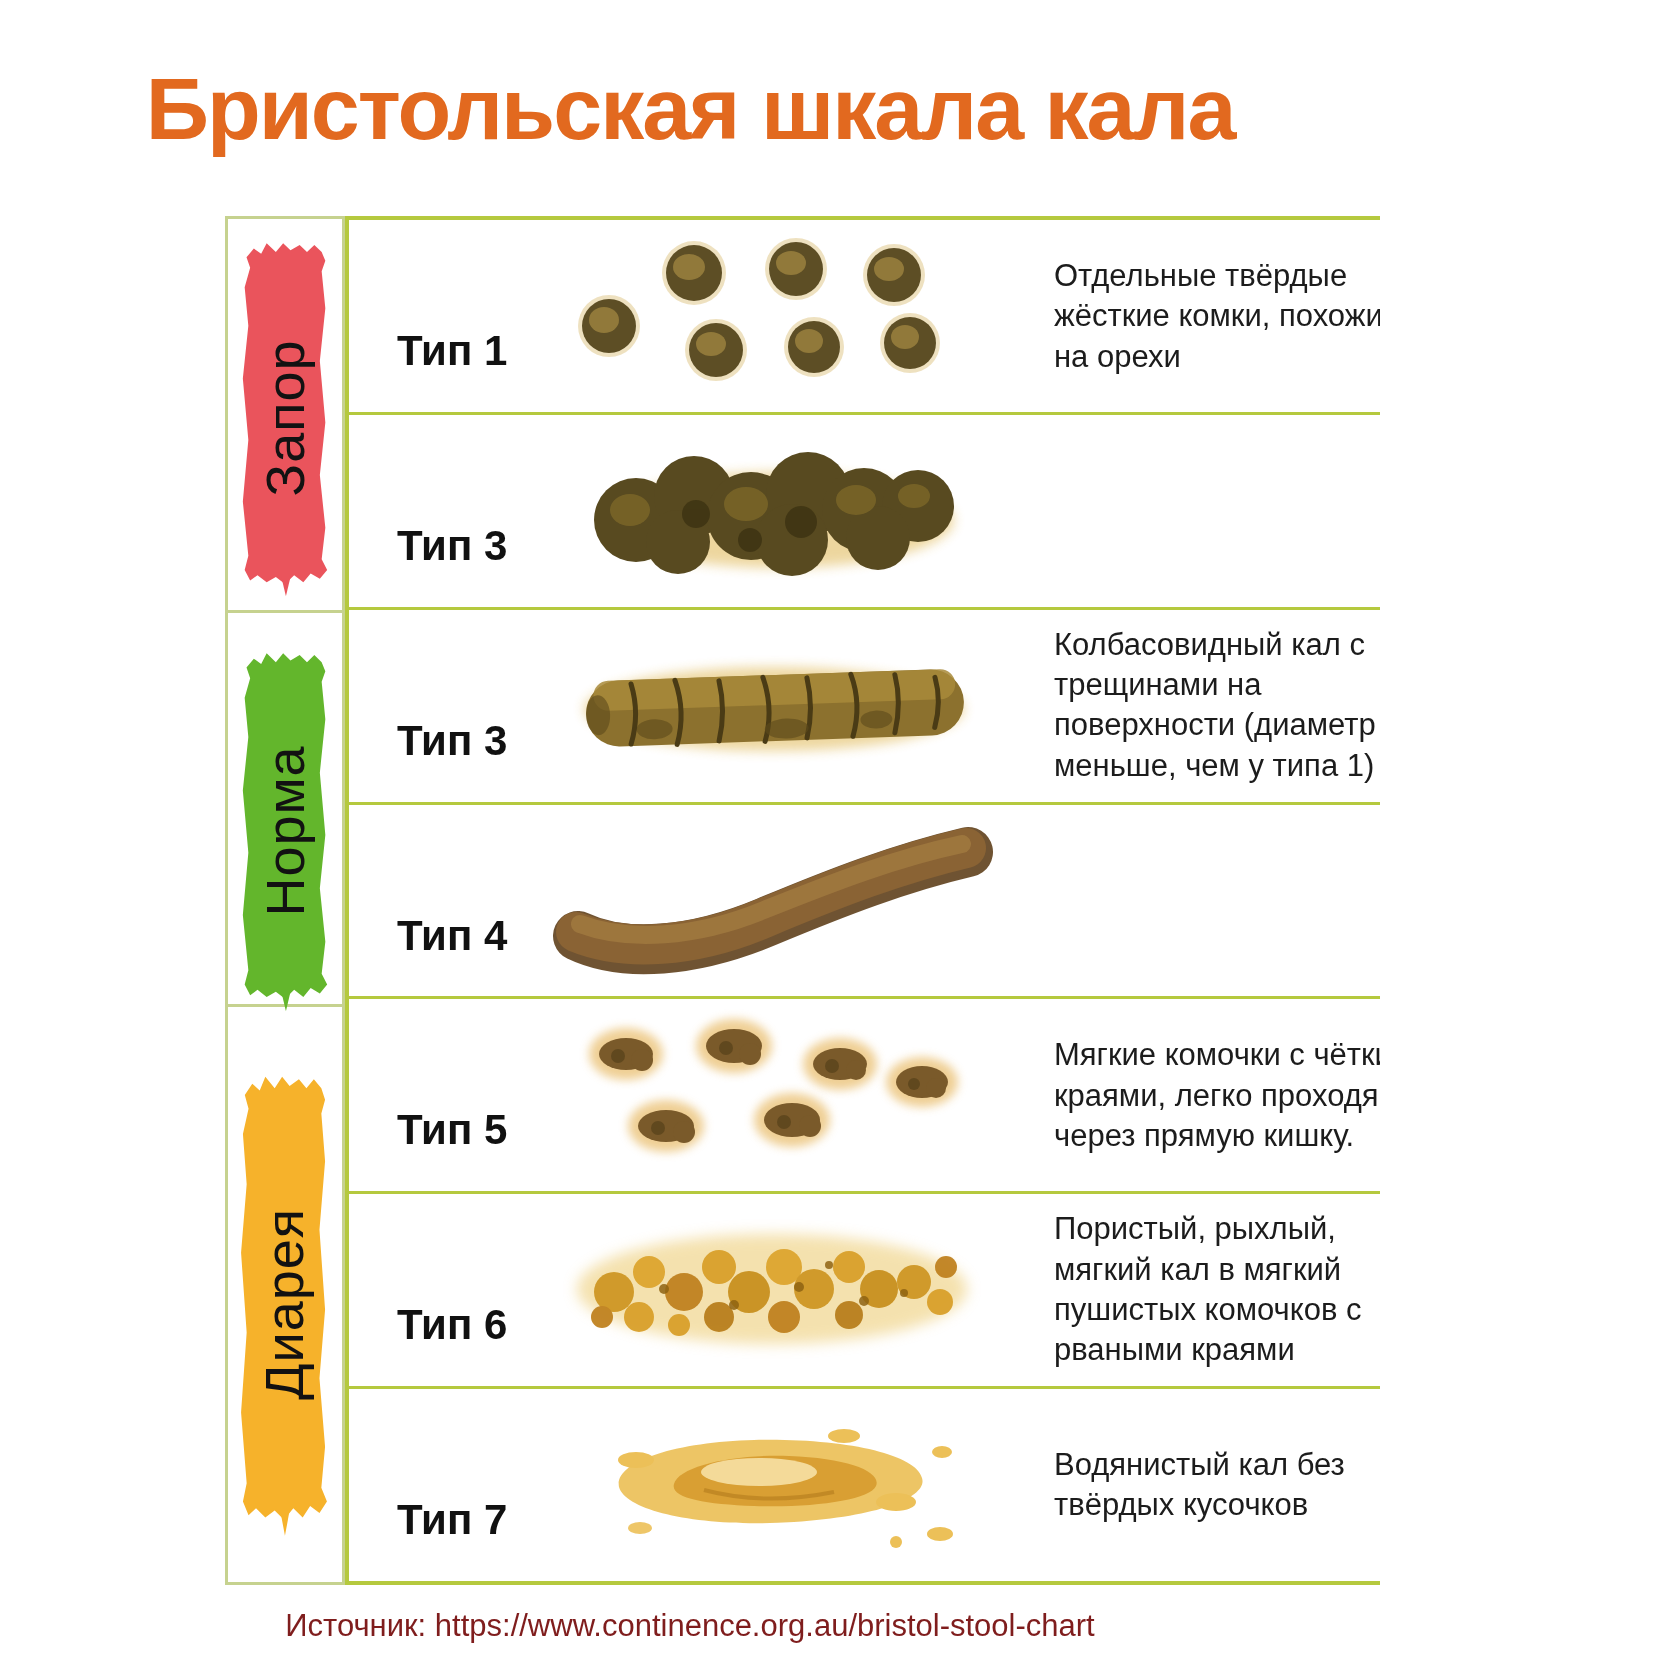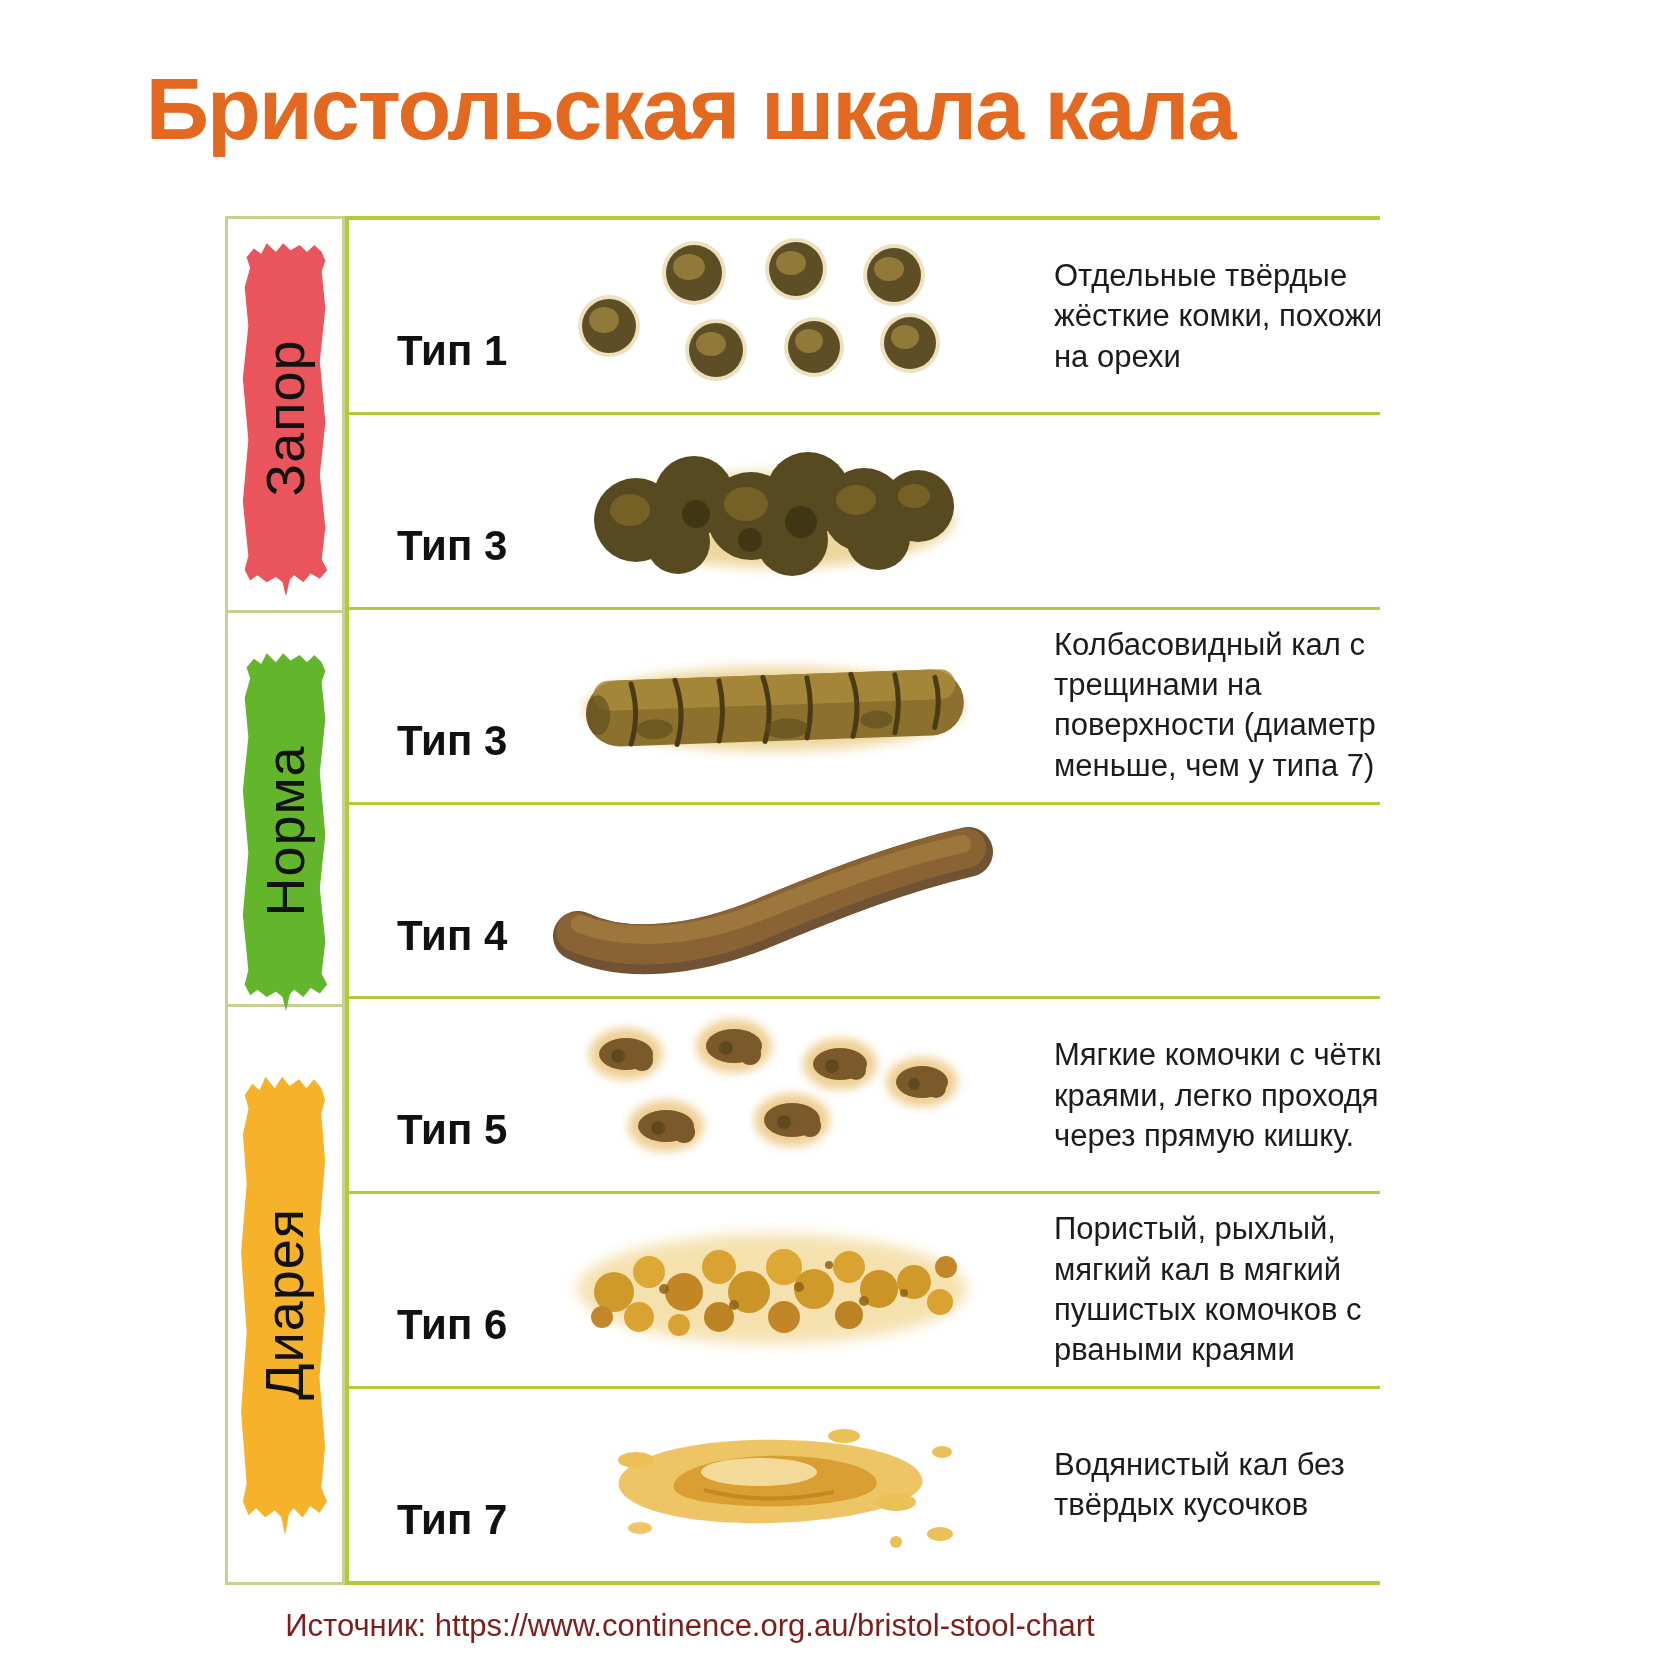--- a/index.html
+++ b/index.html
@@ -189,21 +189,21 @@
             </g>
             <g fill="#5D4A1B" opacity="0.6">
               <ellipse cx="110" cy="112" rx="18" ry="10"></ellipse>
                 <ellipse cx="242" cy="116" rx="22" ry="10"></ellipse>
               <ellipse cx="332" cy="110" rx="16" ry="9"></ellipse>
                 <ellipse cx="54" cy="96" rx="12" ry="20"></ellipse>
             </g>
           </g>
         </svg>
       </div>
-      <div class="desc">Колбасовидный кал с трещинами на поверхности (диаметр меньше, чем у типа 7)</div>
+      <div class="desc">Колбасовидный кал с трещинами на поверхности (диаметр меньше, чем у типа 1)</div>
     </div>
 
     <div class="row" style="border-color: rgb(181, 201, 62);">
       <div class="type-label">Тип 4</div>
       <div class="illus">
         <svg width="460" height="186" viewBox="0 0 460 186">
           <path d="M34,128 C80,150 150,144 222,114 C294,84 356,60 424,44" stroke="#5F401C" stroke-width="50" fill="none" stroke-linecap="round" opacity="0.9"></path>
           <path d="M32,124 C80,144 150,140 220,110 C292,80 354,56 422,40" stroke="#8A6334" stroke-width="40" fill="none" stroke-linecap="round"></path>
           <path d="M36,116 C84,134 152,130 220,102 C290,74 352,50 418,36" stroke="#A0793F" stroke-width="18" fill="none" stroke-linecap="round" opacity="0.85"></path>
         </svg>

